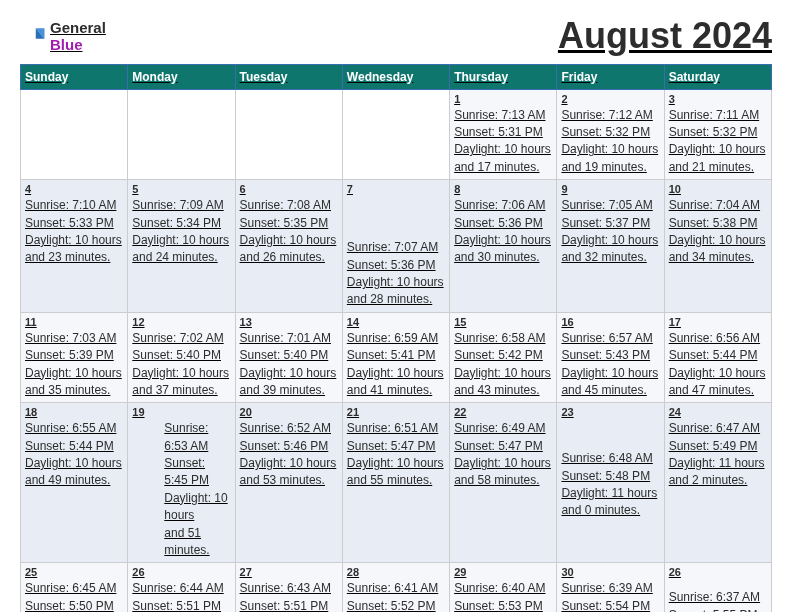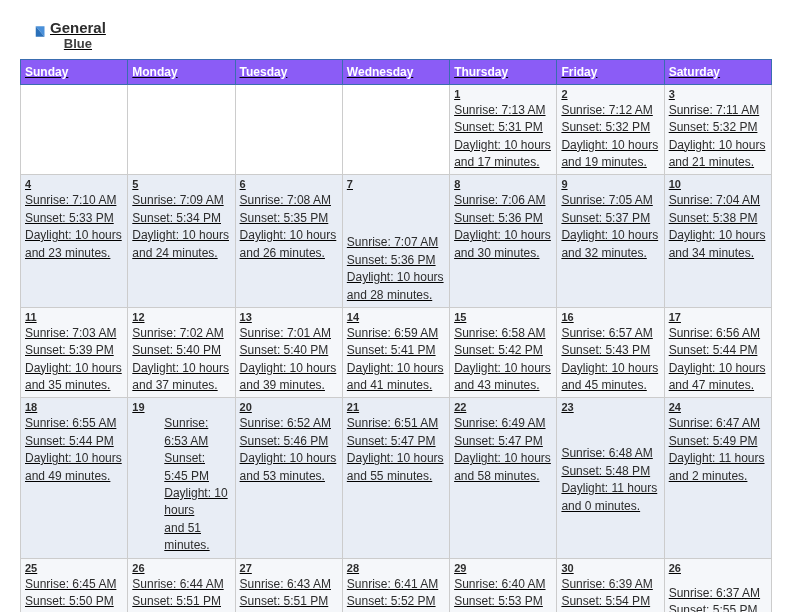--- a/index.html
+++ b/index.html
@@ -43,21 +43,21 @@
     .cal-subtitle {
       font-size: 15px;
       color: #2d2d2d;
     }
     table {
       width: 100%;
       border-collapse: collapse;
       table-layout: fixed;
     }
     thead tr th {
-      background: #8b5cf6;
+      background: #0f766e;
       color: #fff;
       font-size: 12px;
       font-weight: bold;
       padding: 5px 4px;
       text-align: left;
       border: 1px solid #3a6db0;
     }
     tbody tr td {
       vertical-align: top;
       border: 1px solid #ccc;
@@ -94,24 +94,25 @@
 <div class="page">
   <div class="header-row">
     <div class="logo">
       <svg class="logo-icon" viewBox="0 0 32 32">
         <rect x="0" y="0" width="32" height="32" fill="white"></rect>
         <polygon points="18,6 28,6 28,18 18,6" fill="#4a90d9"></polygon>
         <polygon points="18,6 28,18 18,18" fill="#2a70b9"></polygon>
       </svg>
       <div>
         <div style="font-size:15px;font-weight:bold;color:#2d2d2d;line-height:1.1;">General</div>
-        <div style="font-size:13px;font-weight:bold;color:#404040;line-height:1.1;text-align:center;">Blue</div>
+        <div style="font-size:15px;font-weight:bold;color:#a21caf;line-height:1.1;">Blue</div>
       </div>
     </div>
     <div class="title-block">
+      <div class="cal-title">August 2024</div>
     </div>
   </div>
 
   <table>
     <thead>
       <tr>
         <th>Sunday</th>
         <th>Monday</th>
         <th>Tuesday</th>
         <th>Wednesday</th>

